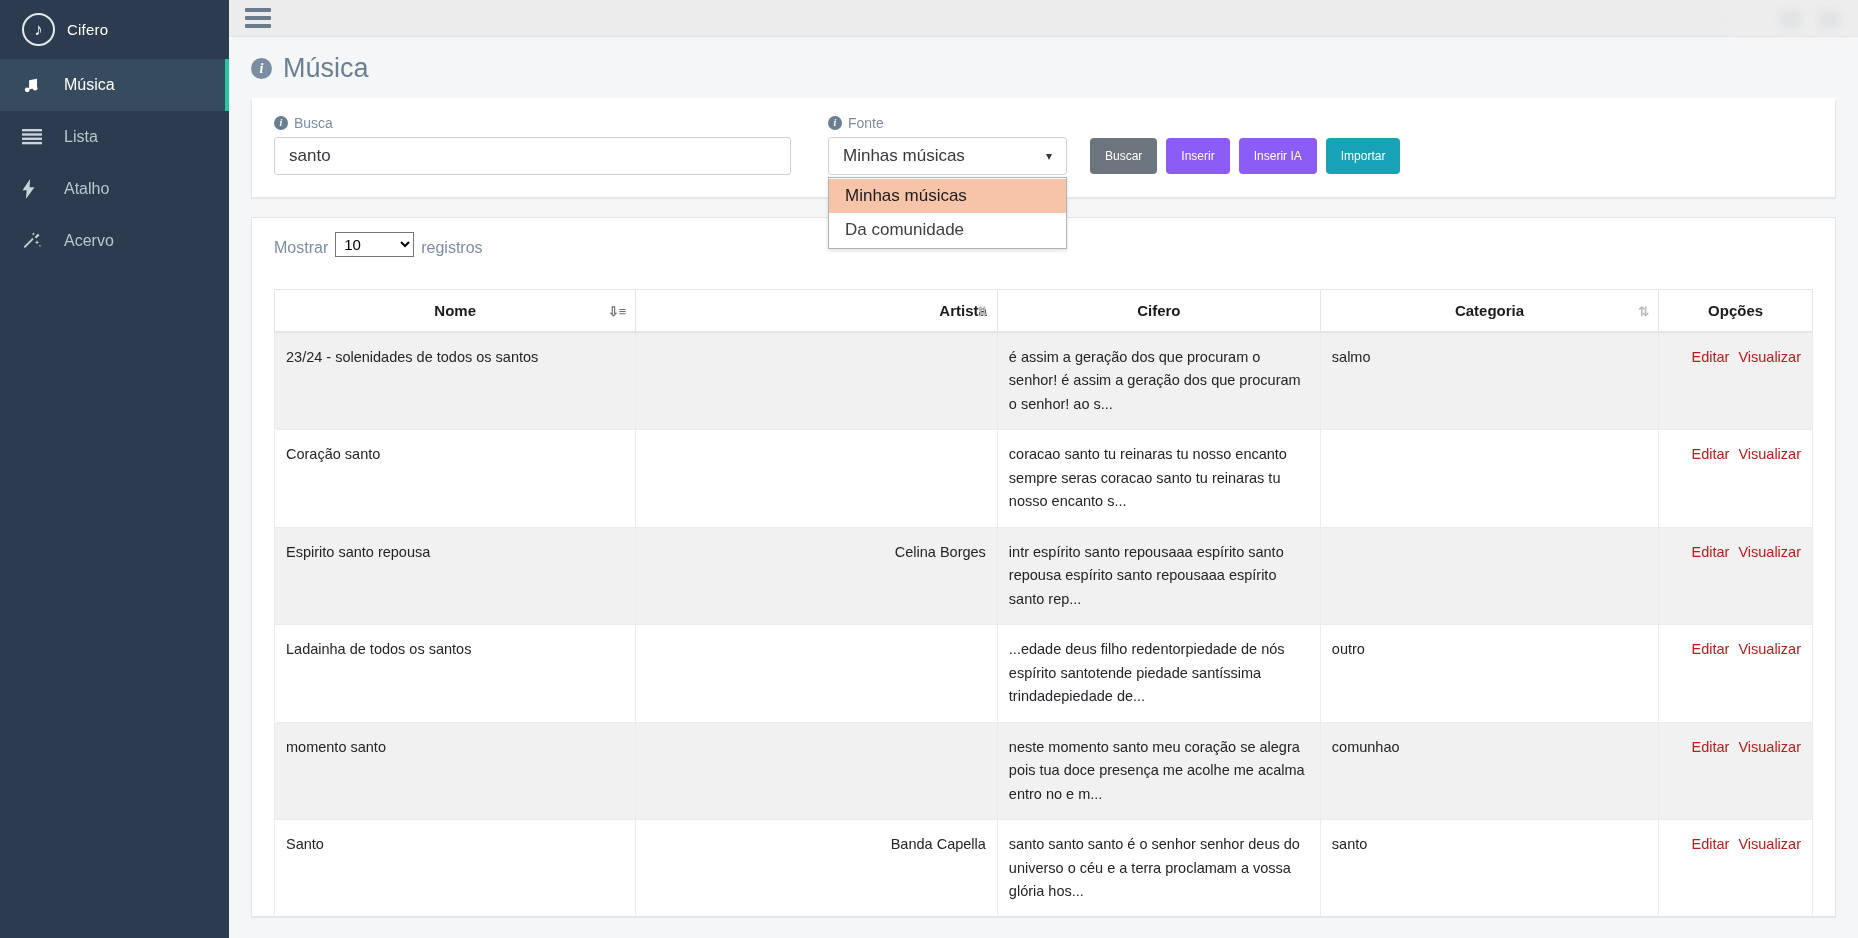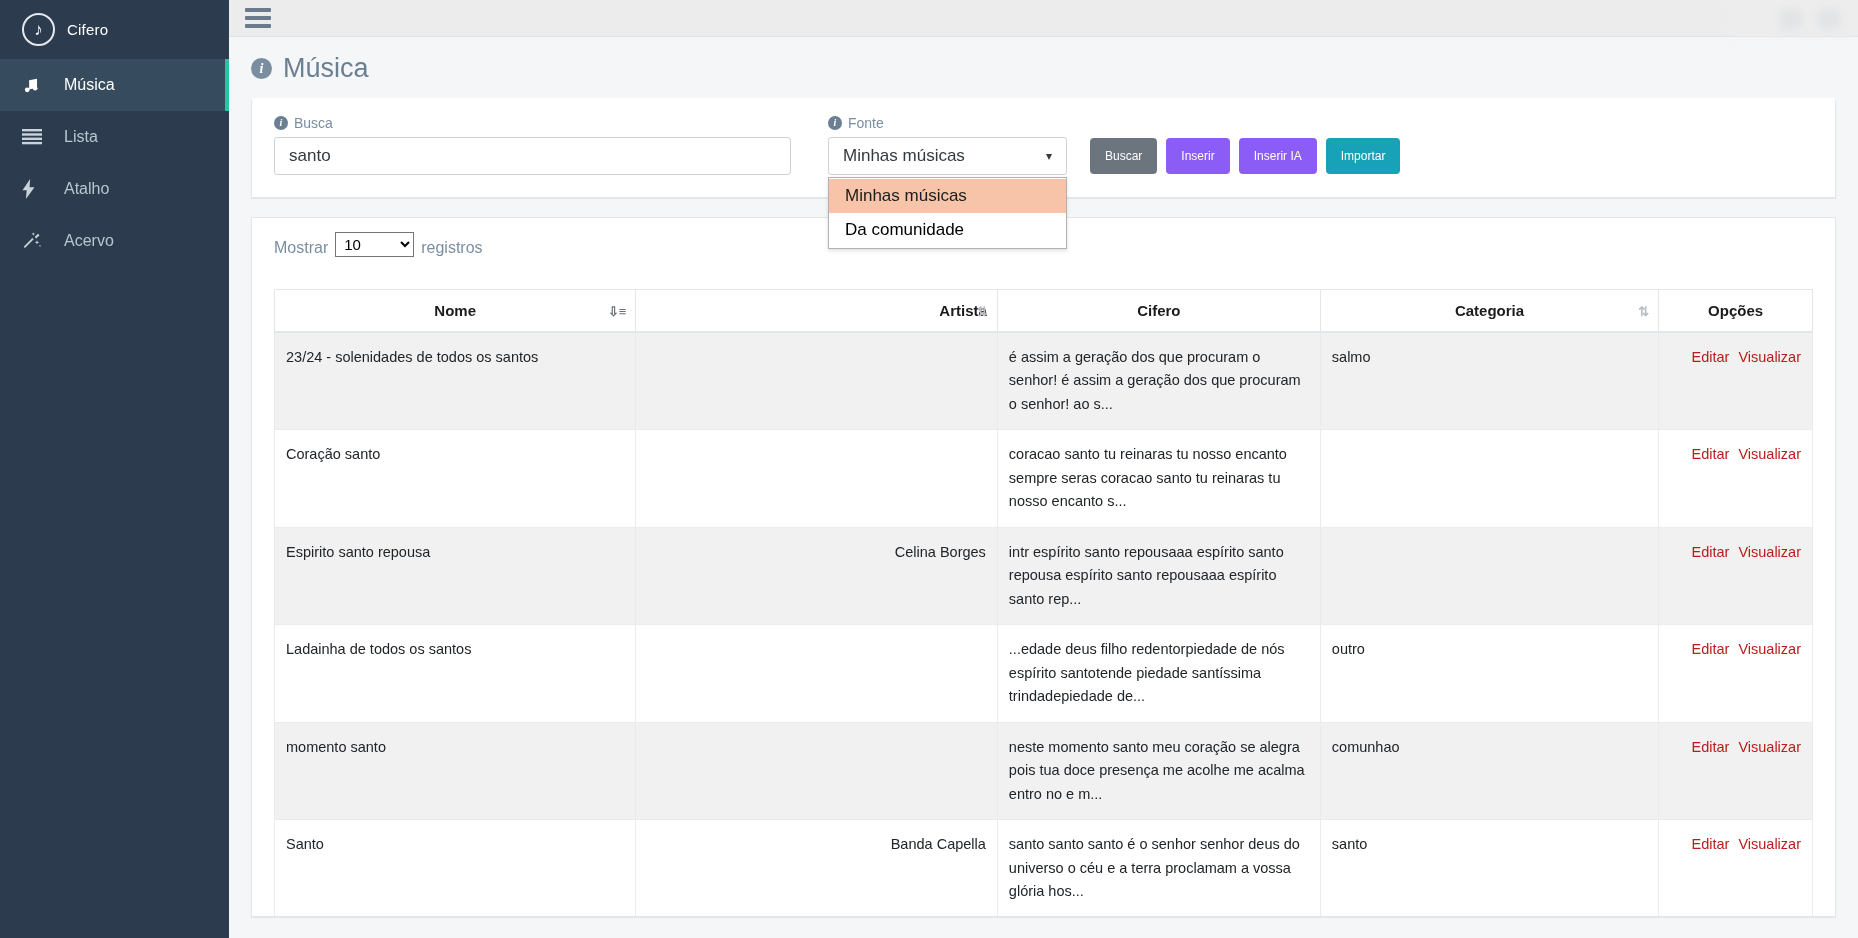--- a/index.html
+++ b/index.html
@@ -229,21 +229,21 @@
     width: 239px;
     background: #ffffff;
     border: 1px solid #b2b2b2;
     box-shadow: 0 2px 4px rgba(0,0,0,.12);
     z-index: 40;
     padding: 1px 0;
   }
   .select-option {
     padding: 5px 16px;
     font-size: 17px;
-    color: #000000;
+    color: #404040;
     cursor: pointer;
     line-height: 1.4;
   }
   .select-option.selected {
     background: #f7c4aa;
     color: #1c1c1c;
   }
   .btn-row {
     display: flex;
     gap: 9px;

